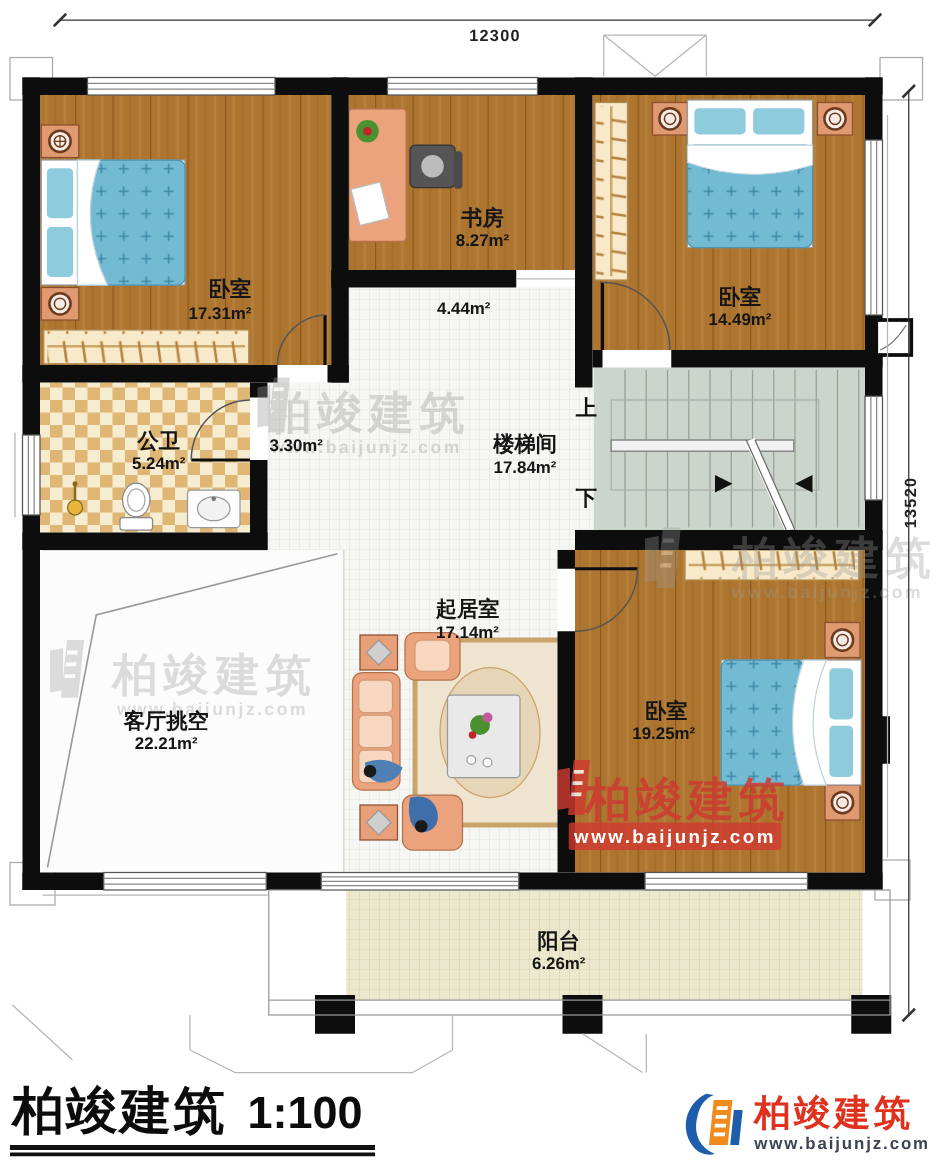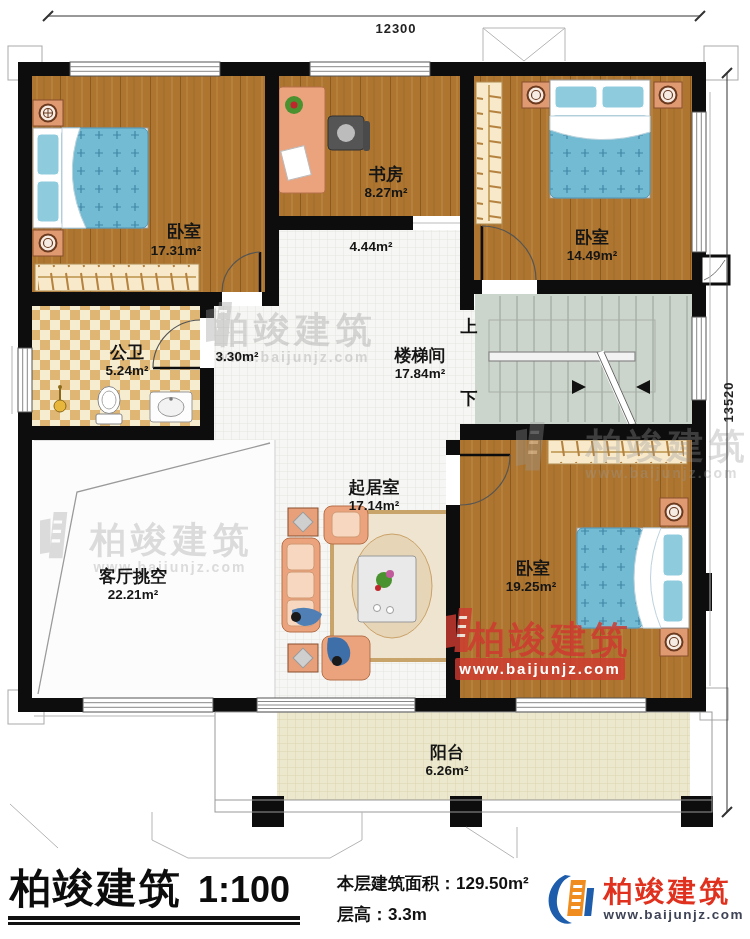--- a/index.html
+++ b/index.html
@@ -371,24 +371,20 @@
     <text class="dim" x="733" y="402" text-anchor="middle" stroke="none" transform="rotate(-90 733 402)">13520</text>
   </g>
 </svg>
 
 
 <div id="titlebar">
   <div class="title-wrap">
     <span class="main-title">柏竣建筑</span>
     <span class="scale">1:100</span>
   </div>
-  <div class="info">
-    <div>本层建筑面积：129.50m²</div>
-    <div>层高：3.3m</div>
-  </div>
   <div class="logo">
     <svg width="56" height="58" viewBox="0 0 56 58">
       <path d="M26 5 C9 13 4 35 17 49 C21 53 28 55 33 53 C22 49 15 38 19 23 C21 14 25 9 32 6 Z" fill="#1d5dab"></path>
       <g transform="skewX(-6)">
         <rect x="33" y="10" width="15" height="36" fill="#f08c1e"></rect>
         <rect x="50" y="18" width="7" height="28" fill="#1d5dab"></rect>
         <rect x="36" y="15" width="9" height="3" fill="#fff"></rect>
         <rect x="36" y="22" width="9" height="3" fill="#fff"></rect>
         <rect x="36" y="29" width="9" height="3" fill="#fff"></rect>
         <rect x="36" y="36" width="9" height="3" fill="#fff"></rect>

